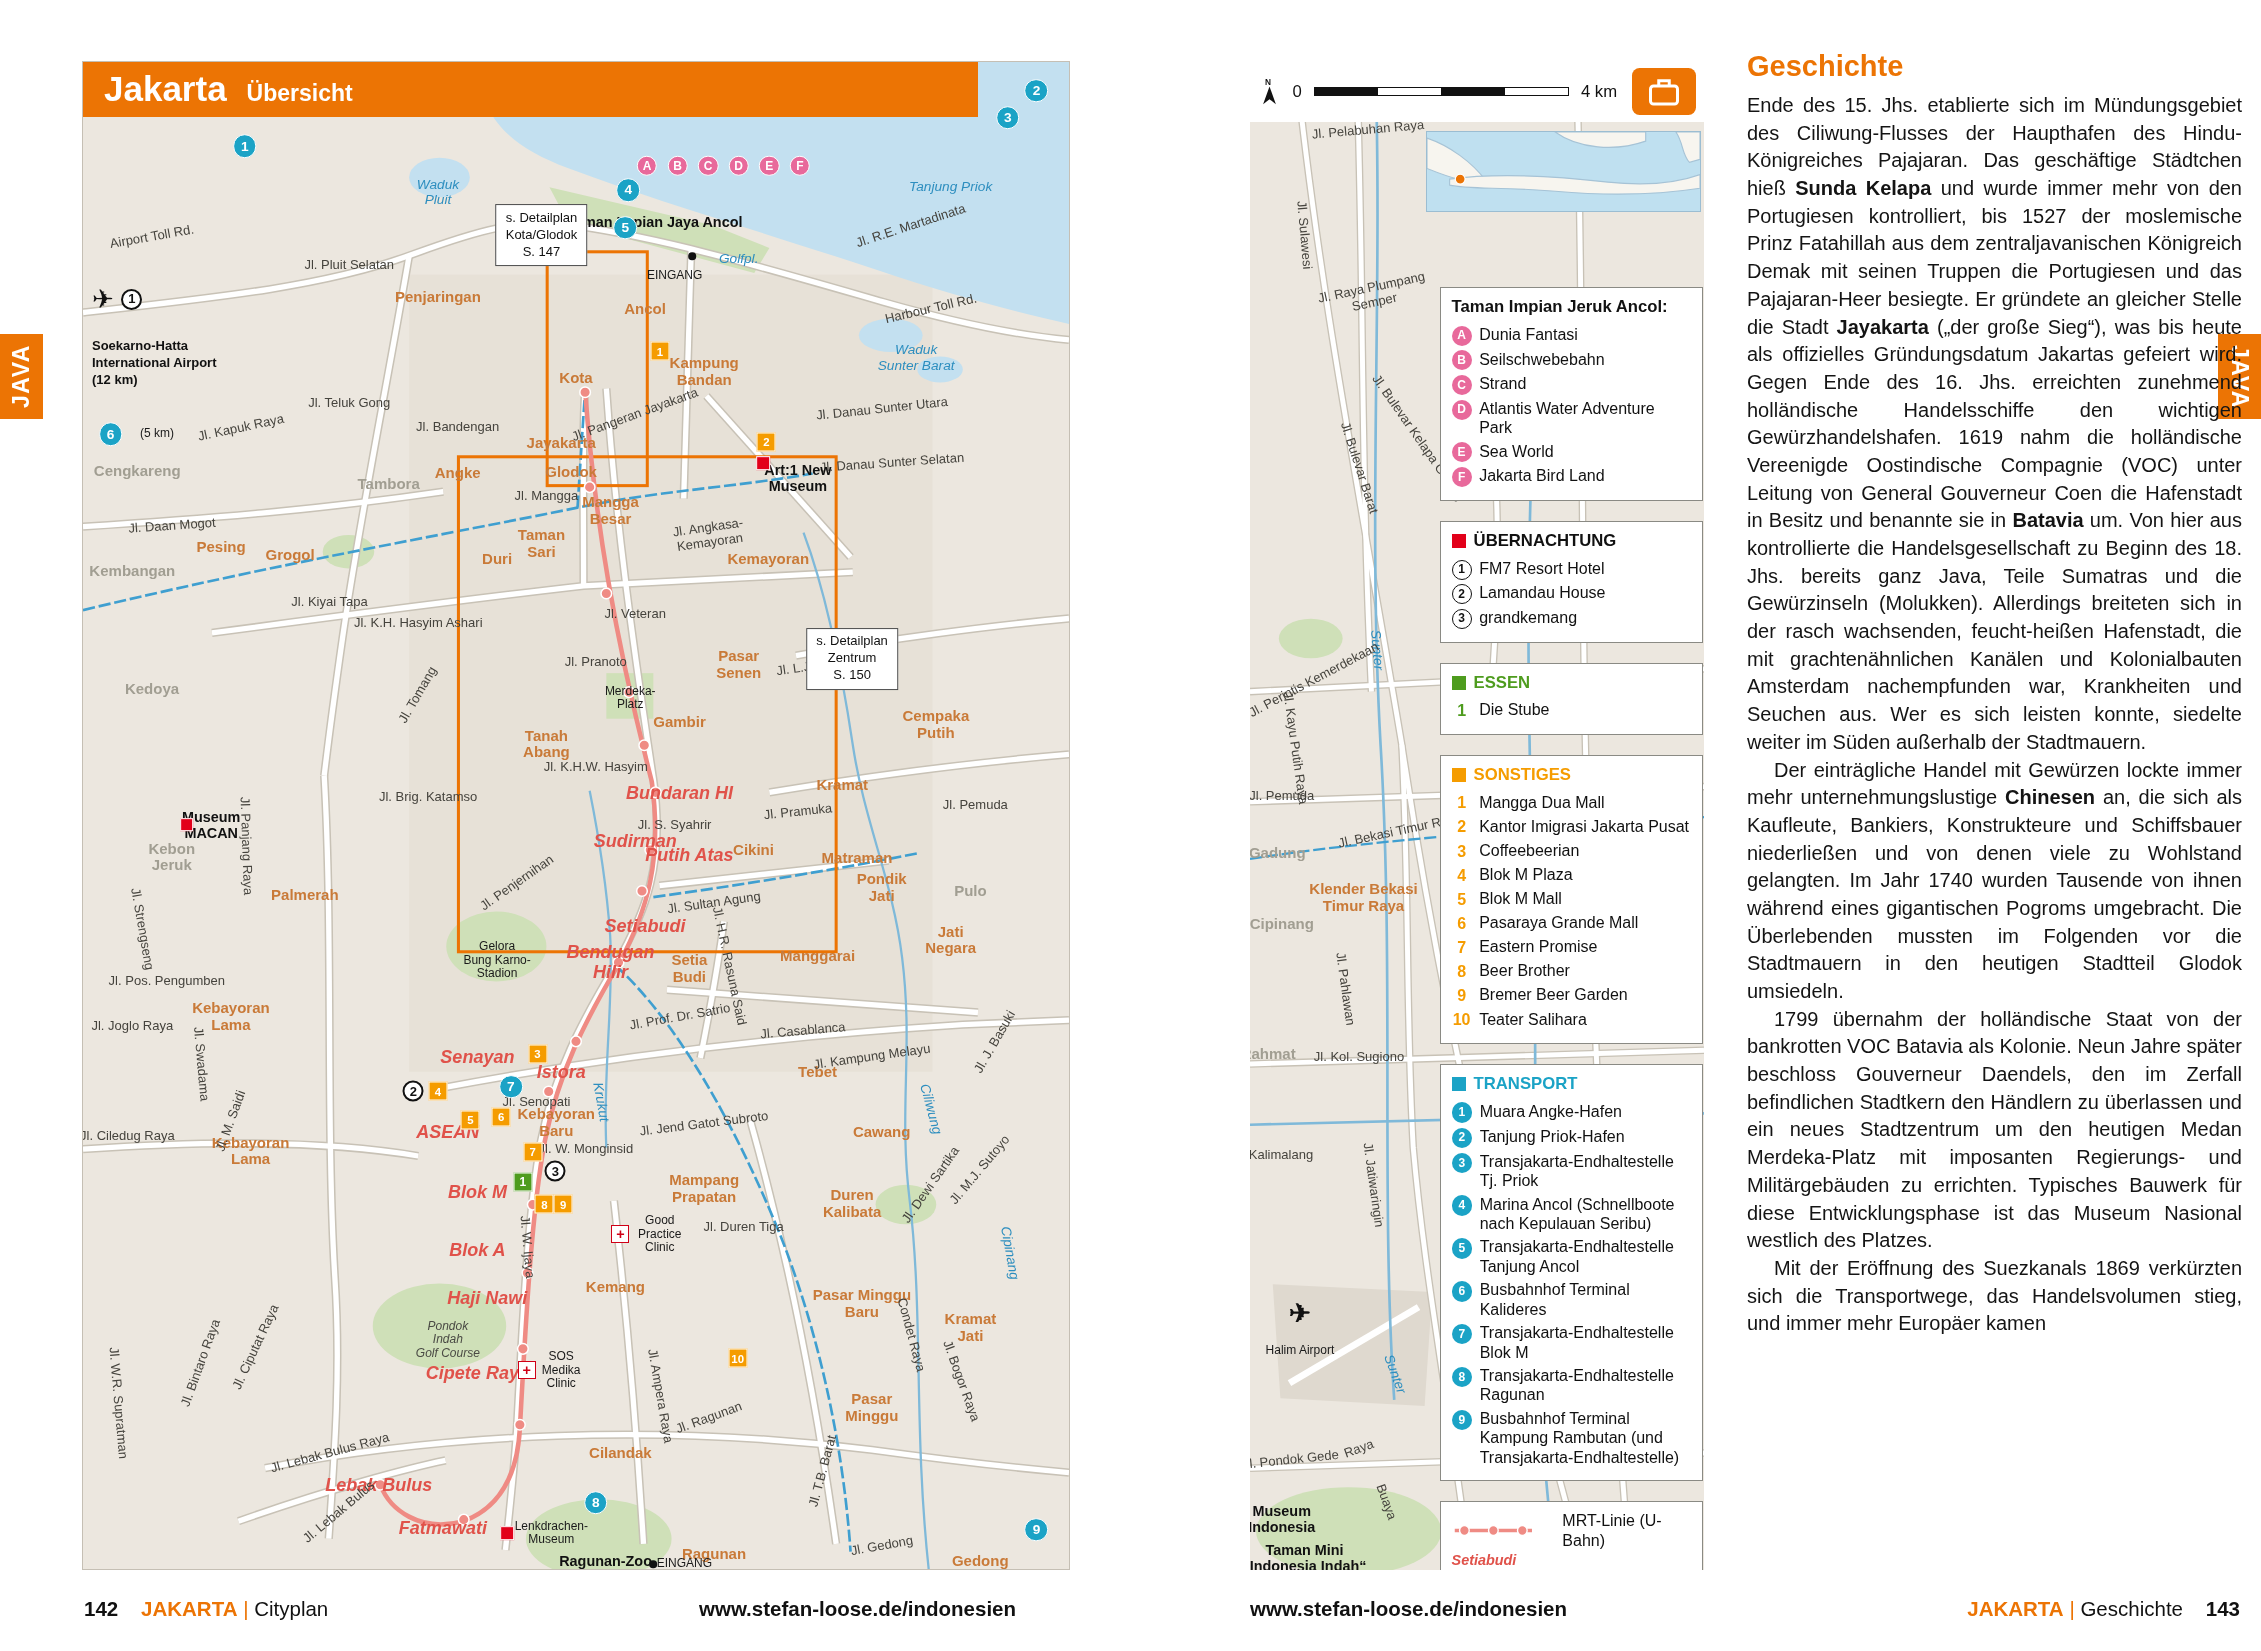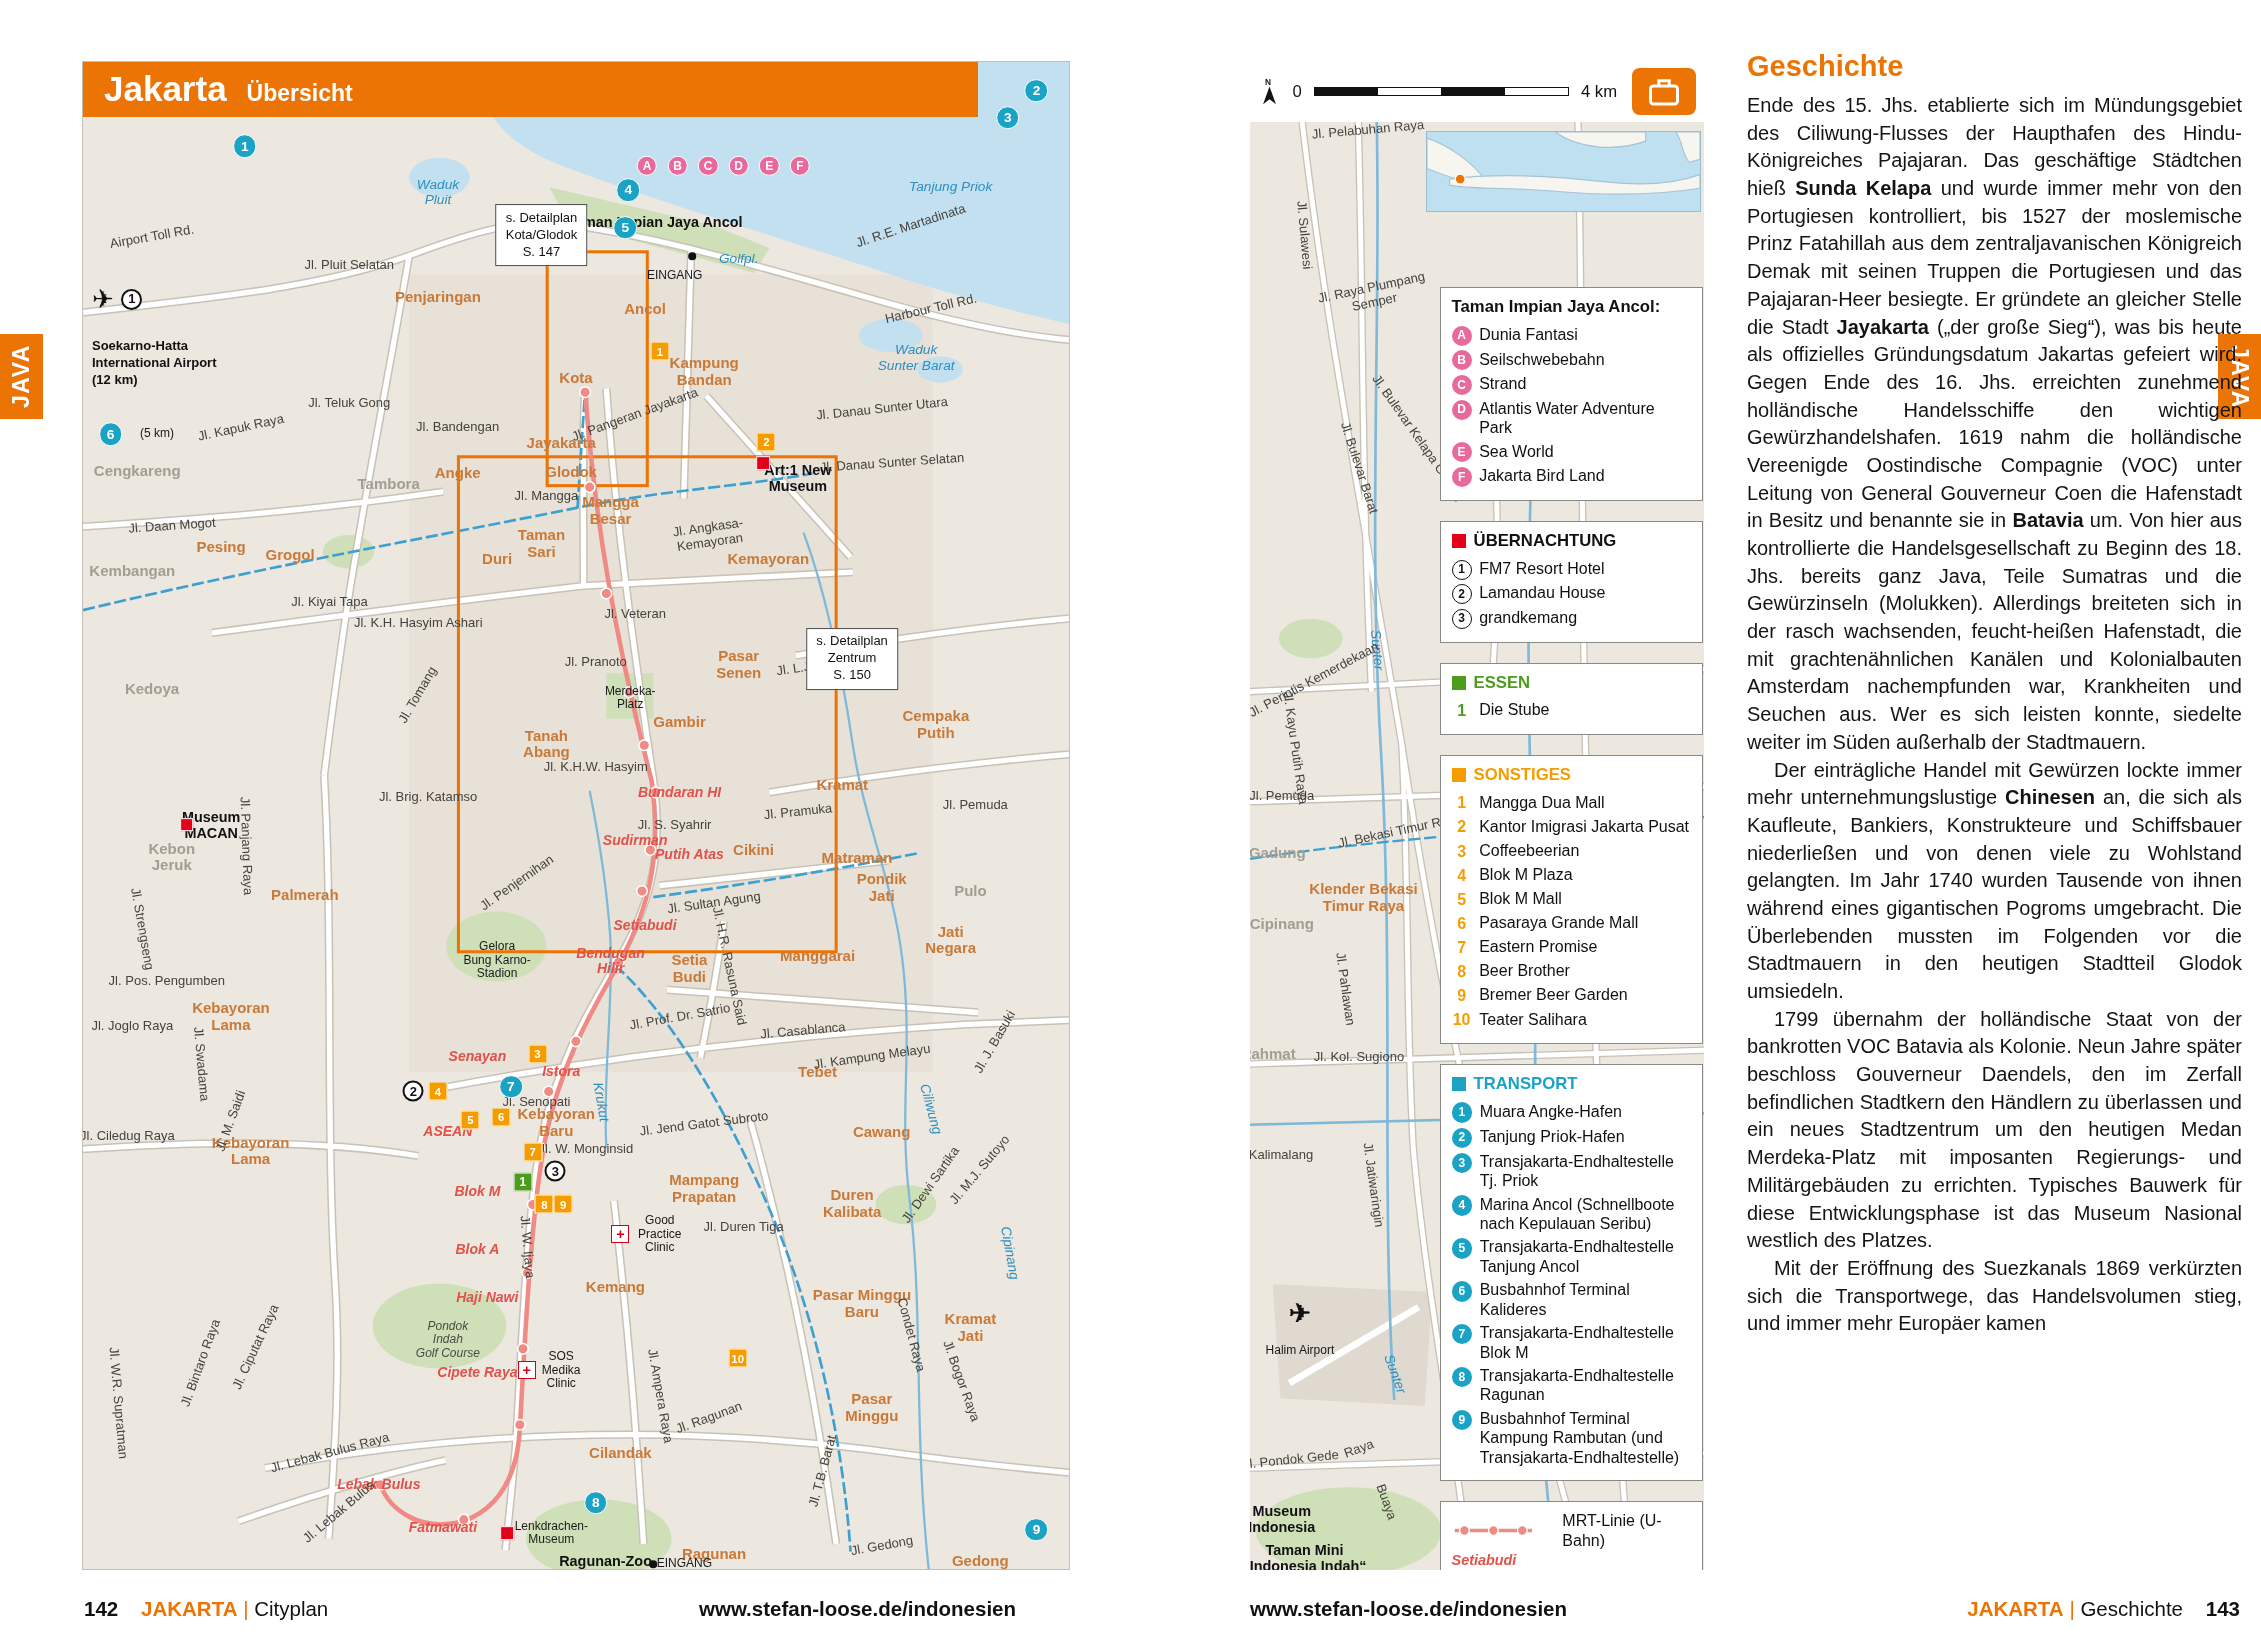--- a/index.html
+++ b/index.html
@@ -21,21 +21,21 @@
   .map-head .t1{font-size:35px;font-weight:bold;line-height:53px}
   .map-head .t2{font-size:23px;font-weight:bold}
   svg.base{position:absolute;inset:0;width:100%;height:100%}
 
   .lbl{position:absolute;transform:translate(-50%,-50%);white-space:pre-line;text-align:center;
        line-height:1.12;z-index:12;pointer-events:none}
   .road{font-size:13px;color:#45433d}
   .dorange{font-size:15px;font-weight:bold;color:#c97a38}
   .dgray{font-size:15px;font-weight:bold;color:#a19e92}
   .water{font-size:13.7px;font-style:italic;color:#2d8ebf}
-  .mrtl{font-size:14px;font-weight:bold;font-style:italic;color:#e0524a}
+  .mrtl{font-size:18px;font-weight:bold;font-style:italic;color:#e0524a}
   .poi{font-size:14.4px;font-weight:bold;color:#111}
   .pois{font-size:12px;color:#1a1a1a}
   .golf{font-size:12px;font-style:italic;color:#4a4a44}
 
   .mk{position:absolute;transform:translate(-50%,-50%);display:flex;align-items:center;
       justify-content:center;font-weight:bold;z-index:20;pointer-events:none}
   .mk-transport{width:23.6px;height:23.6px;border-radius:50%;background:#1ba3c6;color:#fff;font-size:13.7px;border:1.5px solid #fff}
   .mk-ancol{width:20.5px;height:20.5px;border-radius:50%;background:#e8699b;color:#fff;font-size:12px;border:1.5px solid #fff}
   .mk-hotel{width:21px;height:21px;border-radius:50%;background:#fff;color:#111;font-size:13px;border:2.3px solid #111}
   .mk-food{width:19px;height:19px;background:#4e9c1e;color:#fff;font-size:12px;border:1.5px solid #fff}
@@ -538,21 +538,21 @@
         <div class="lbl poi" style="left: 12%; top: 99.2%; transform: translate(-50%, -50%);">Taman Mini
 „Indonesia Indah“</div>
         <div class="lbl road" style="left: 30%; top: 95.5%; transform: translate(-50%, -50%) rotate(70deg);">Buaya</div>
       </div>
     <div id="mid-markers">
         <div class="mk mk-plane" style="left: 11%; top: 83%;">✈</div>
       </div>
 
     <div class="legend-stack">
       <div class="lbox">
-        <div class="ltitle" style="gap:0">Taman Impian Jaya Ancol:</div>
+        <div class="ltitle" style="gap:0">Taman Impian Jeruk Ancol:</div>
         <div id="ancol-items">
             <div class="lrow">
               <span class="key k-ancol">A</span>
               <span class="ltext">Dunia Fantasi</span>
             </div>
             <div class="lrow">
               <span class="key k-ancol">B</span>
               <span class="ltext">Seilschwebebahn</span>
             </div>
             <div class="lrow">

